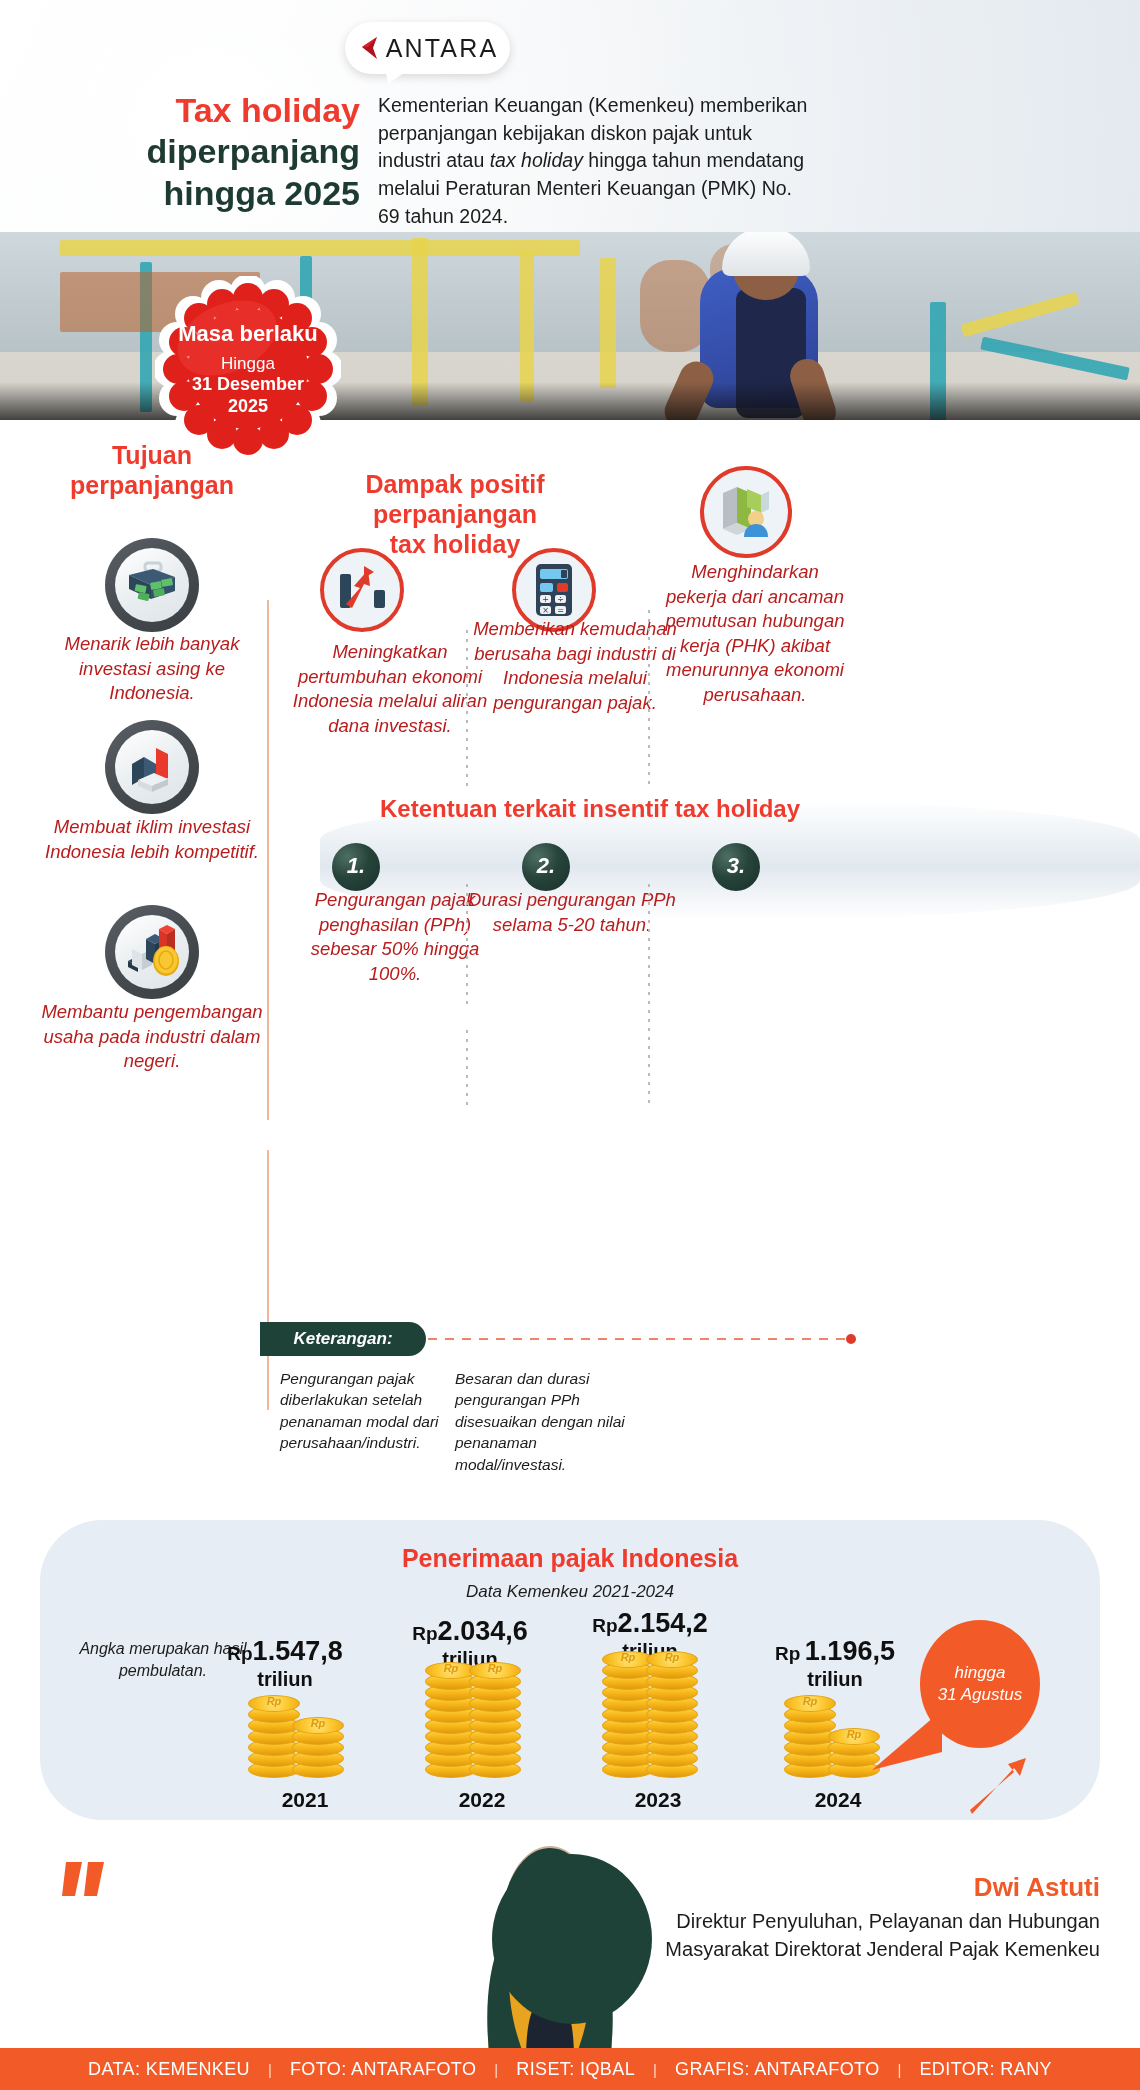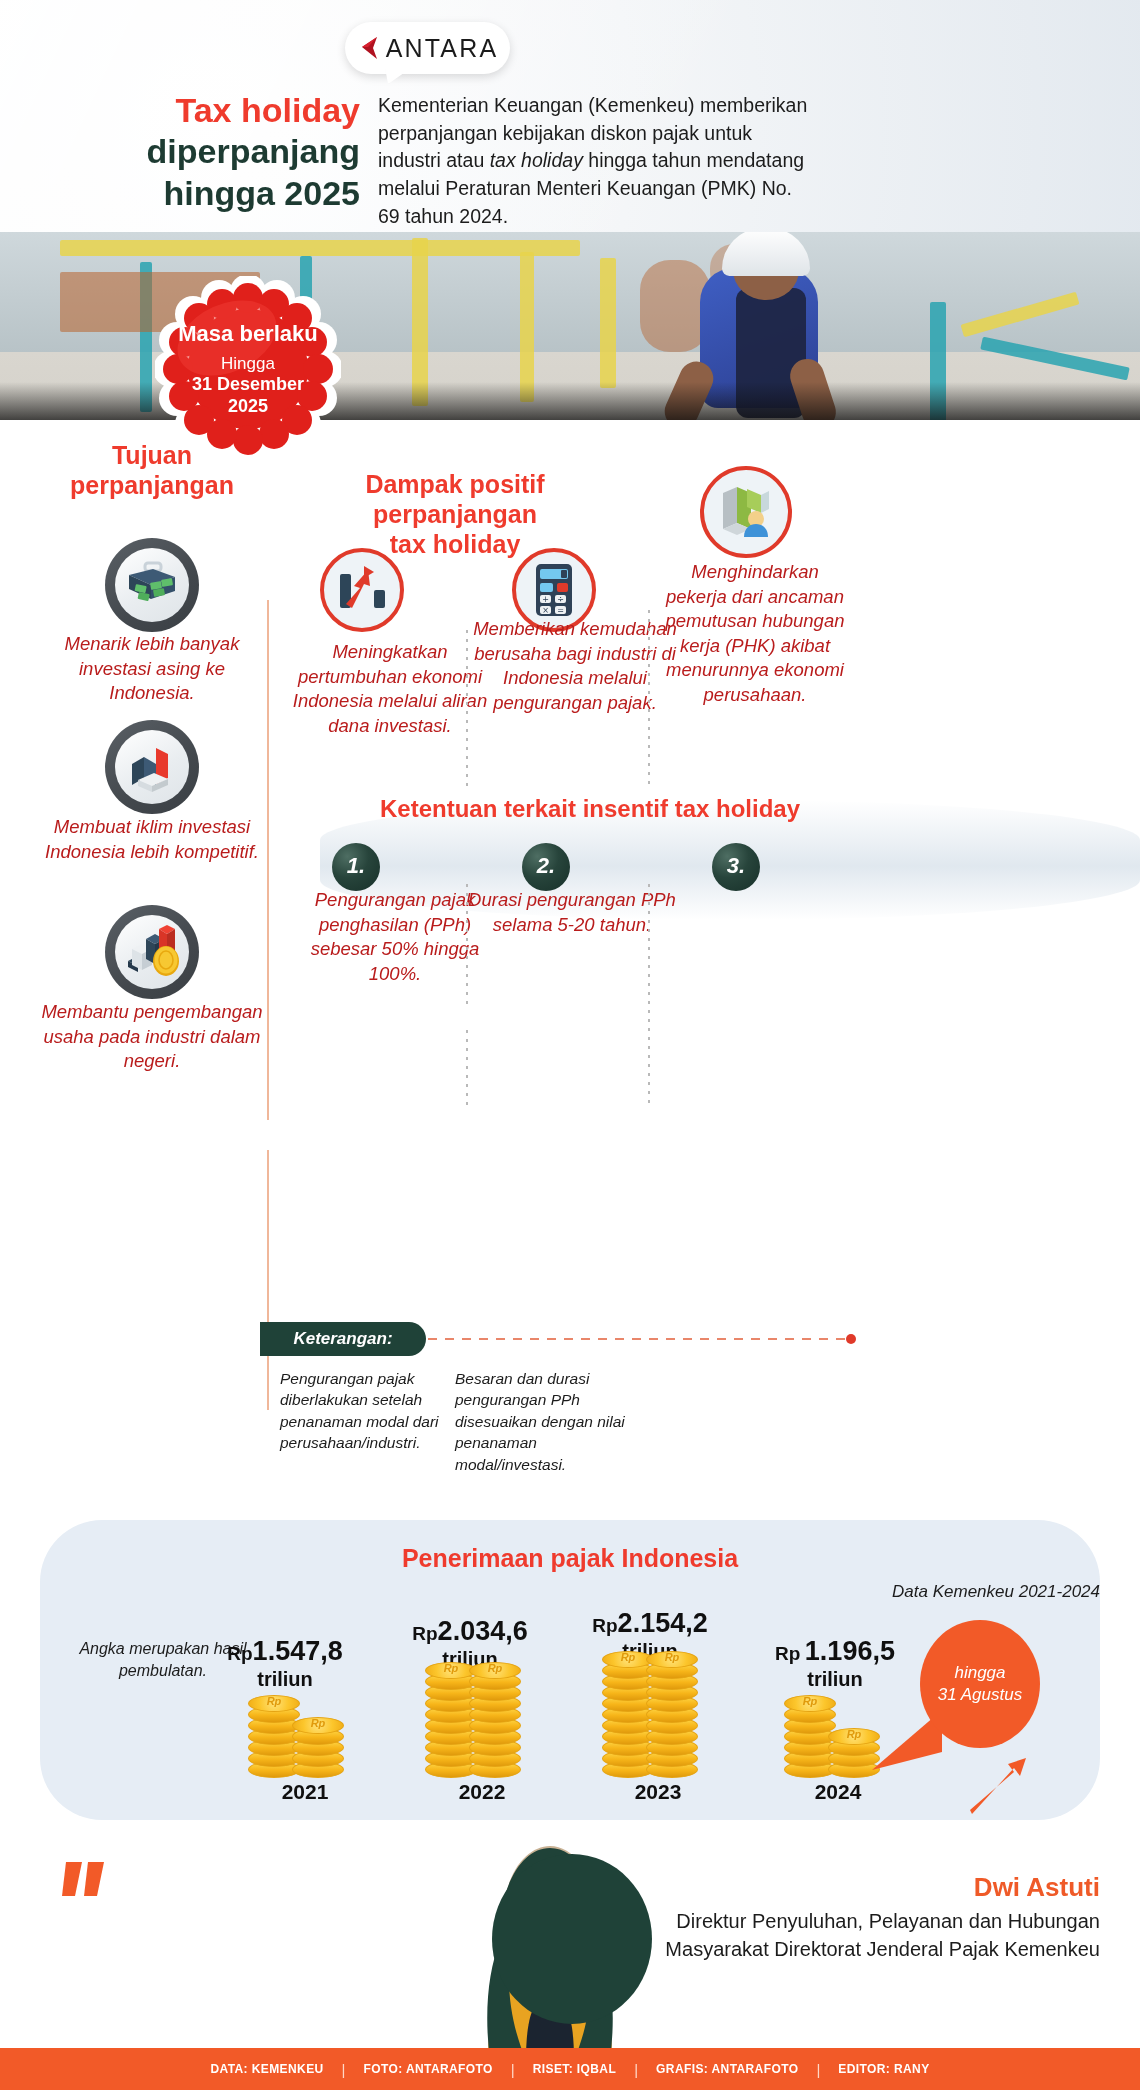--- a/index.html
+++ b/index.html
@@ -170,27 +170,27 @@
   }
   .ket-dot{position:absolute;left:846px;top:1334px;width:10px;height:10px;border-radius:50%;background:#e03a2a;}
   .ket-txt{position:absolute;font-size:15.5px;line-height:1.38;font-style:italic;color:#1c1c1c;}
 
   
   .chart{
     position:absolute;left:40px;top:1520px;width:1060px;height:300px;
     background:#e6edf5;border-radius:62px;
   }
   .chart-title{position:absolute;left:0;top:24px;width:1060px;text-align:center;font-size:25px;font-weight:bold;color:#ef3b2d;}
-  .chart-sub{position:absolute;left:0;top:62px;width:1060px;text-align:right;font-size:17px;font-style:italic;color:#1c1c1c;}
+  .chart-sub{position:absolute;left:0;top:62px;width:1060px;text-align:center;font-size:17px;font-style:italic;color:#1c1c1c;}
   .chart-note{position:absolute;left:38px;top:118px;width:170px;text-align:center;font-size:16px;font-style:italic;line-height:1.4;color:#1c1c1c;}
   .val{position:absolute;text-align:center;line-height:1.12;color:#101010;white-space:nowrap;}
   .val .rp{font-size:19px;font-weight:bold;}
   .val .big{font-size:27px;font-weight:bold;}
   .val .tr{display:block;font-size:20px;font-weight:bold;margin-top:2px;}
-  .yr{position:absolute;bottom:16px;text-align:center;font-size:21px;font-weight:bold;color:#101010;}
+  .yr{position:absolute;bottom:8px;text-align:center;font-size:21px;font-weight:bold;color:#101010;}
   .coinstack{position:absolute;bottom:34px;}
   .coin{
     position:absolute;width:52px;height:17px;border-radius:50%;
     background:linear-gradient(180deg,#ffd94a 0%,#f7b519 55%,#e09a0c 100%);
     border:1.5px solid #e5a413;
   }
   .coin.top{
     background:radial-gradient(circle at 50% 45%, #ffe27a 0%, #fcc62c 55%, #f0ad16 100%);
   }
   .coin.top:after{
@@ -215,21 +215,21 @@
   .qname{position:absolute;left:640px;top:1872px;width:460px;text-align:right;font-size:26px;font-weight:bold;color:#ef5a28;}
   .qrole{position:absolute;left:640px;top:1908px;width:460px;text-align:right;font-size:20px;line-height:1.38;color:#1c1c1c;}
   .portrait{position:absolute;left:430px;top:1846px;width:240px;height:214px;}
   .pt-bg{position:absolute;left:62px;top:8px;width:160px;height:170px;border-radius:50%;background:#1f4238;}
 
   
   .footer{
     position:absolute;left:0;bottom:0;width:1140px;height:42px;background:#f25a28;
     display:flex;align-items:center;justify-content:center;gap:0;
   }
-  .f-item{color:#fff;font-size:12px;font-weight:bold;letter-spacing:.4px;padding:0 18px;white-space:nowrap;}
+  .f-item{color:#fff;font-size:18px;font-weight:normal;letter-spacing:.4px;padding:0 18px;white-space:nowrap;}
   .f-sep{color:#ffd7c6;font-size:15px;}
 </style>
 </head>
 <body>
 
 <div class="page">
 
   <div class="hdr">
     <div class="hdr-sheen"></div>
   </div>

